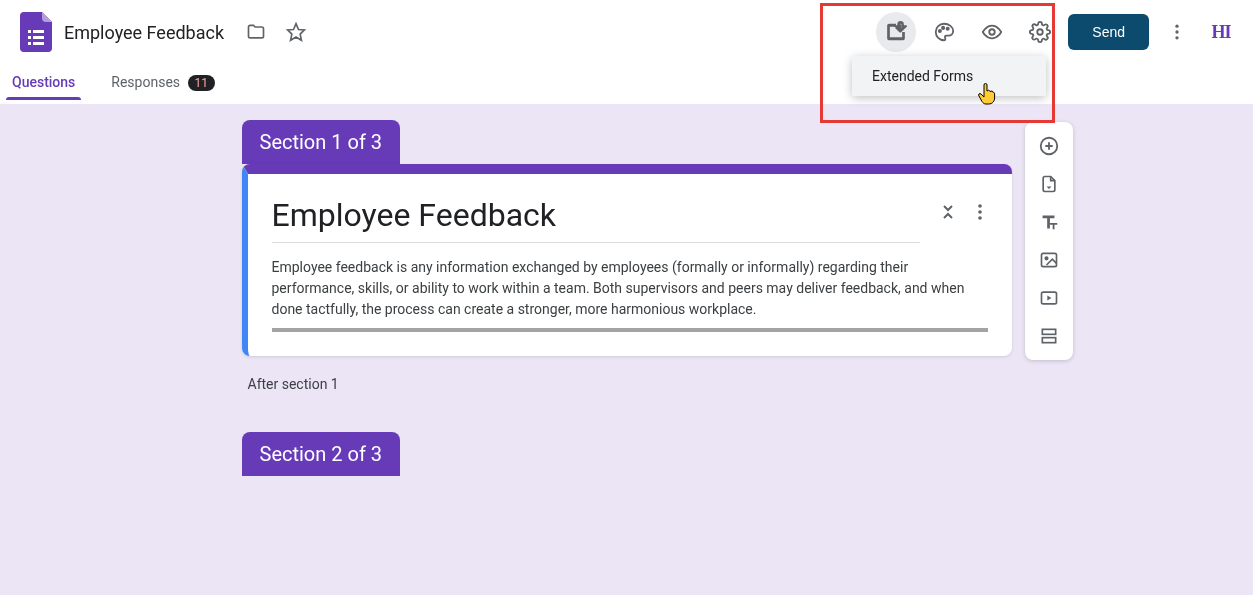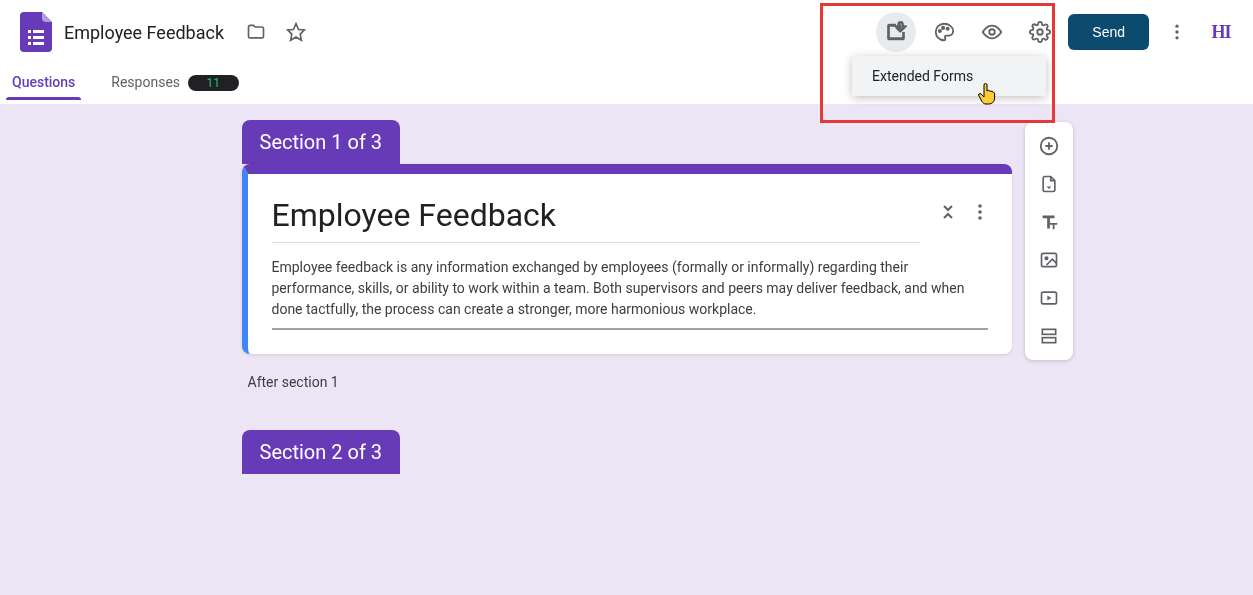--- a/index.html
+++ b/index.html
@@ -85,24 +85,24 @@
   }
   .tab.active::after {
     content:'';
     position:absolute;
     bottom:0; left:6px; right:6px;
     height:3px; background:#673ab7;
     border-radius:3px 3px 0 0;
   }
   .badge {
     background:#202124;
-    color:#22c55e;
+    color:#fca5a5;
     border-radius:10px;
     font-size:12px;
-    padding:1px 19px;
+    padding:1px 7px;
     margin-left:4px;
     min-width:20px;
     text-align:center;
     display:inline-block;
   }
   .canvas {
     background:#ece5f6;
     min-height: 491px;
     padding-top: 16px;
     position:relative;
@@ -147,21 +147,21 @@
     gap:16px;
     color:#5f6368;
     padding-top:6px;
     margin-left:20px;
   }
   .desc {
     font-size:14px;
     color:#3c4043;
     line-height:1.5;
     padding-top:14px;
-    border-bottom:2px solid #a3a3a3;
+    border-bottom:4px solid #a3a3a3;
     padding-bottom:8px;
   }
   .desc.nb { border-bottom:none; padding-bottom:0; }
   .after-row {
     display:flex;
     align-items:center;
     gap: 29px;
     padding: 20px 6px 40px;
     font-size:14px;
     color:#3c4043;

